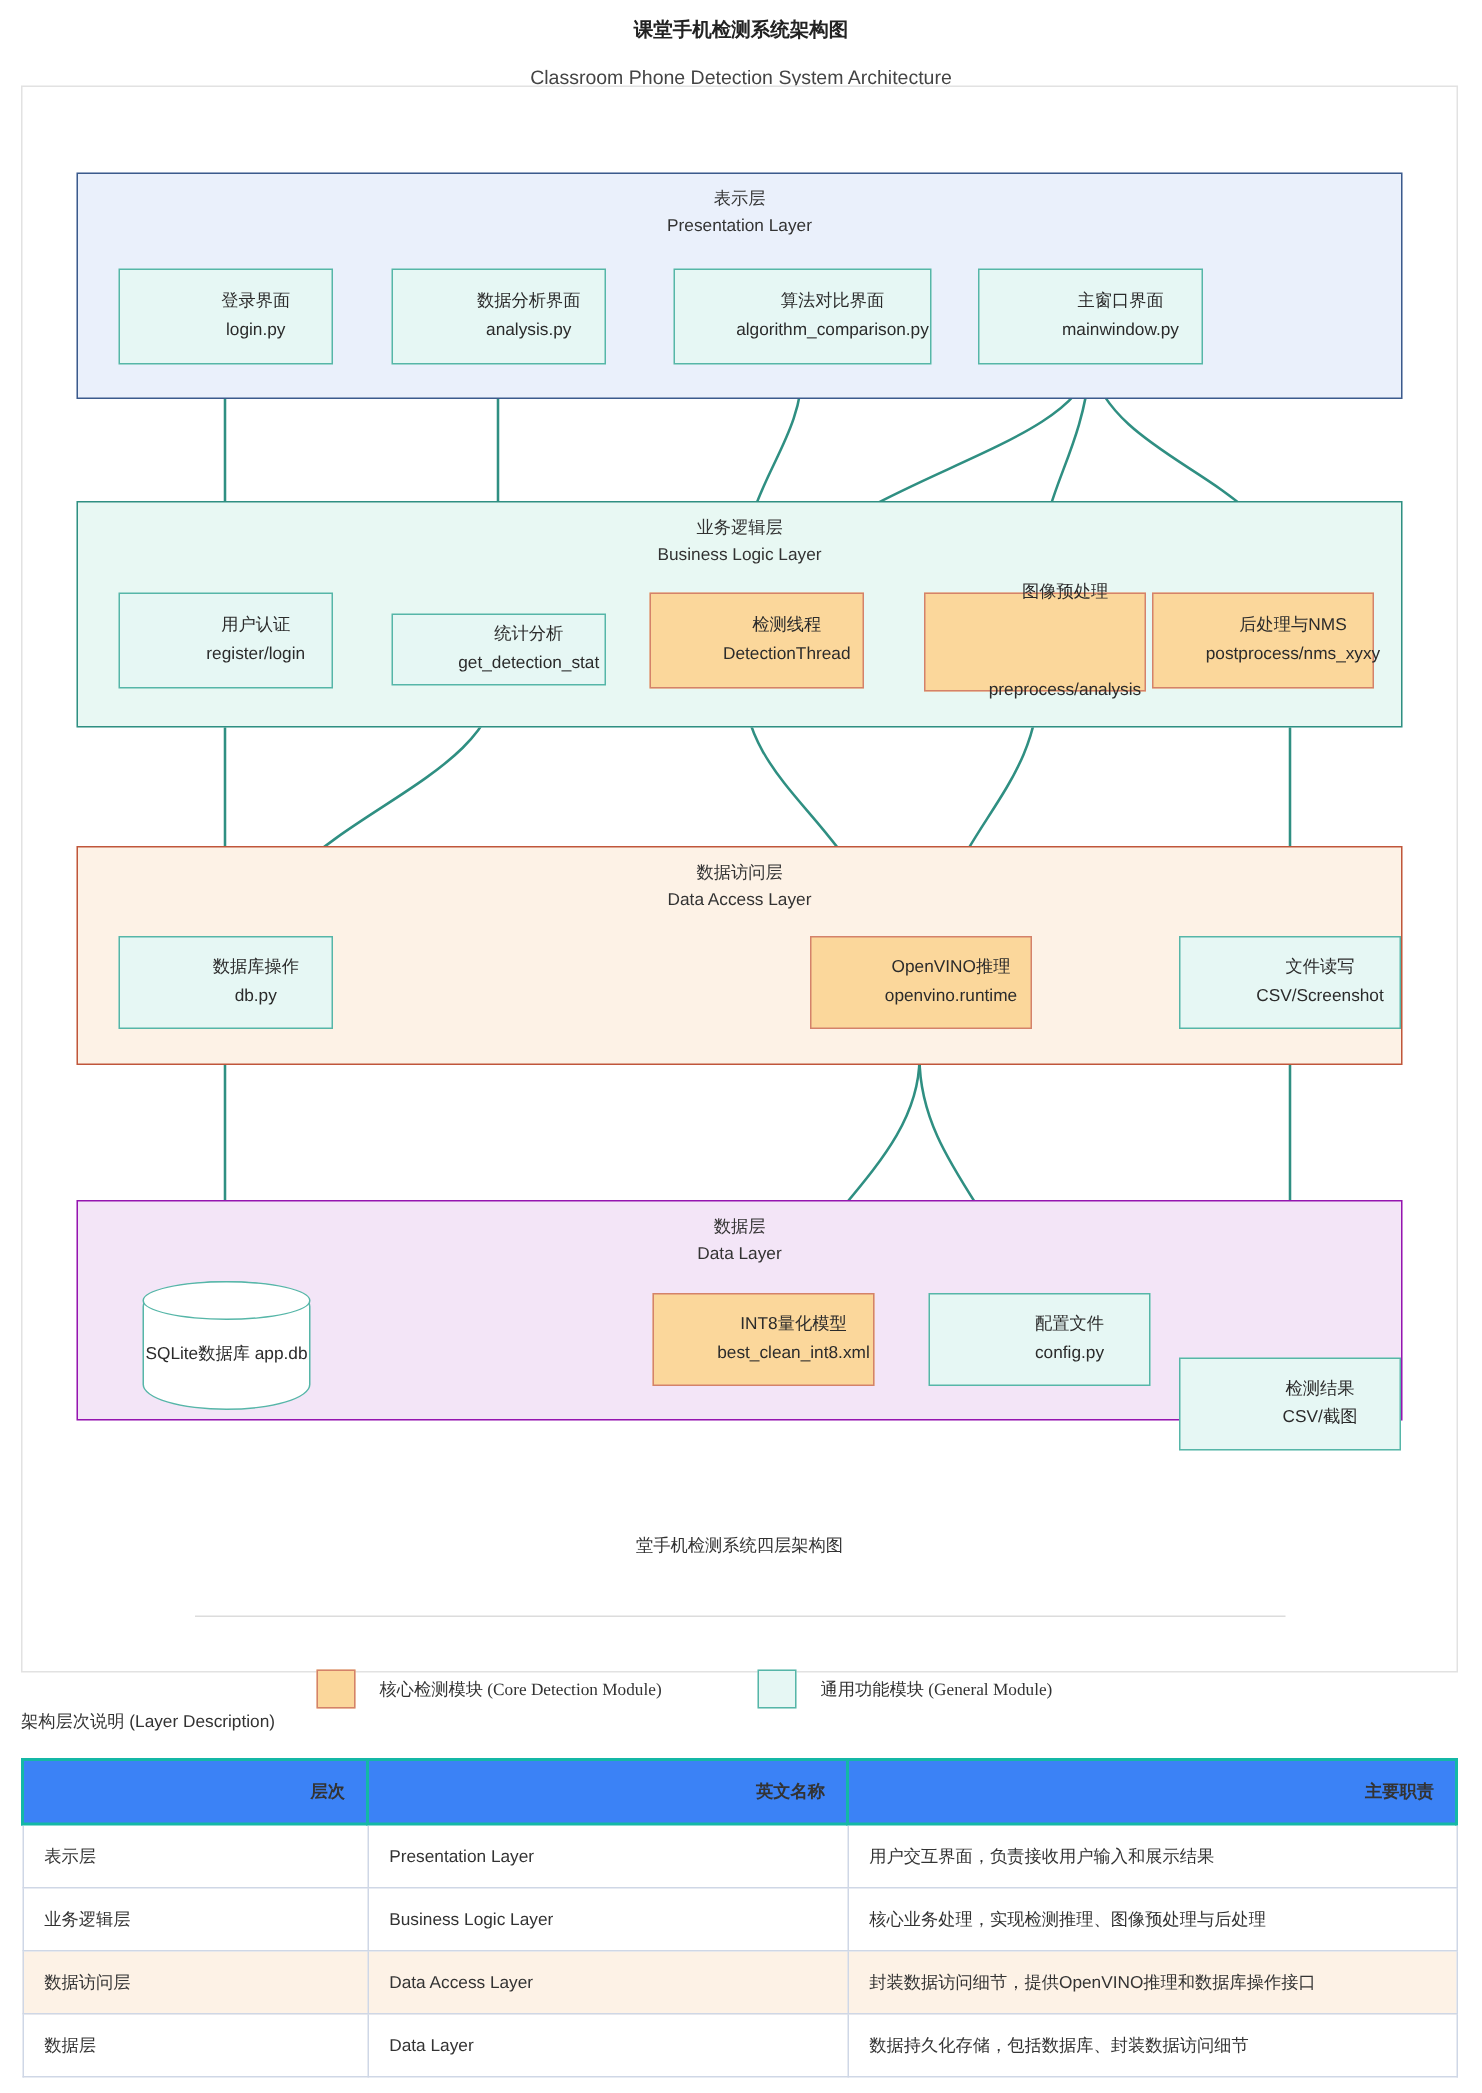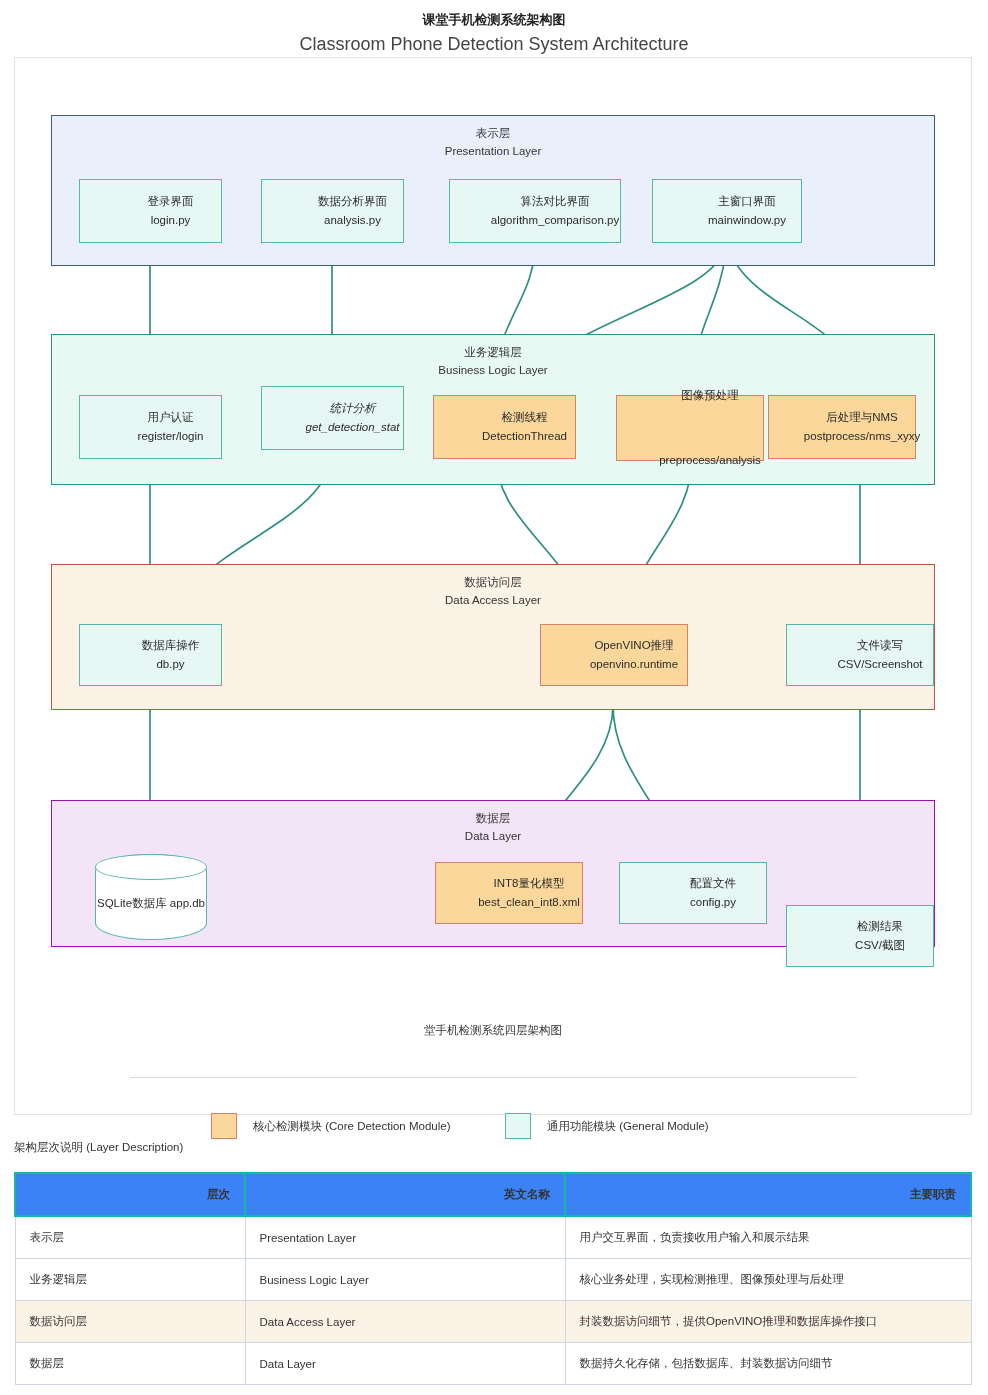--- a/index.html
+++ b/index.html
@@ -6,21 +6,21 @@
   body{
     width:988px; height:1395px;
     background:#ffffff;
     font-family:"Liberation Sans","DejaVu Sans",sans-serif;
     color:#333;
     position:relative;
     overflow:hidden;
   }
   .title-block{ text-align:center; padding-top:10px; }
   .title-cn{ font-size:13px; font-weight:bold; color:#222; line-height:1.5; }
-  .title-en{ font-size:18px; color:#444; line-height:1.6; }
+  .title-en{ font-size:13px; color:#444; line-height:1.6;margin-top:12px; }
 
   .diagram-frame{
     position:absolute; left:14px; top:57px;
     width:958px; height:1058px;
     border:1px solid #e2e2e2; background:#fff;
     box-sizing:border-box;
   }
 
   .canvas{ position:absolute; left:0; top:0; width:956px; height:1056px; }
   svg.edges{ position:absolute; left:0; top:0; width:956px; height:1056px; pointer-events:none; }
@@ -65,21 +65,21 @@
     text-align:center; font-size:11.5px; color:#333;
   }
   .divider{
     position:absolute; left:115px; top:1019px; width:727px; height:1px; background:#dcdcdc;
   }
   .legend{ position:absolute; left:0; top:1055px; width:956px; height:30px; }
   .legend-item{ position:absolute; display:flex; align-items:center; }
   .swatch{ width:26px; height:26px; box-sizing:border-box; }
   .swatch.core{ background:#fbd79b; border:1px solid #d4826a; }
   .swatch.general{ background:#e6f7f4; border:1px solid #56b6a8; }
-  .legend-label{ font-size:11.5px; color:#333; margin-left:16px; white-space:nowrap; }
+  .legend-label{ font-size:11.5px; color:#333; margin-left:16px; white-space:nowrap;font-family:Liberation Serif, serif; }
 
   .table-heading{
     position:absolute; left:14px; top:1140px;
     font-size:11.5px; color:#333;
   }
   table.layer-table{
     position:absolute; left:14px; top:1172px;
     width:958px; border-collapse:collapse;
     font-size:11.5px; color:#333;
   }
@@ -158,21 +158,21 @@
     <div class="band band-business" style="left:36px; top:276px; width:884px; height:151px;">
       <div class="band-title">
         <span>业务逻辑层</span>
         <span class="en">Business Logic Layer</span>
       </div>
     </div>
     <div class="node general" style="left:64px; top:337px; width:143px; height:64px;">
       <span class="cn">用户认证</span>
       <span class="en">register/login</span>
     </div>
-    <div class="node general" style="left:246px; top:328px; width:143px; height:64px;font-style:italic;">
+    <div class="node general" style="left:246px; top:351px; width:143px; height:48px;">
       <span class="cn">统计分析</span>
       <span class="en">get_detection_stat</span>
     </div>
     <div class="node core" style="left:418px; top:337px; width:143px; height:64px;">
       <span class="cn">检测线程</span>
       <span class="en">DetectionThread</span>
     </div>
     <div class="node core" style="left:601px; top:337px; width:148px; height:66px;gap:46px;">
       <span class="cn">图像预处理</span>
       <span class="en">preprocess/analysis</span>

